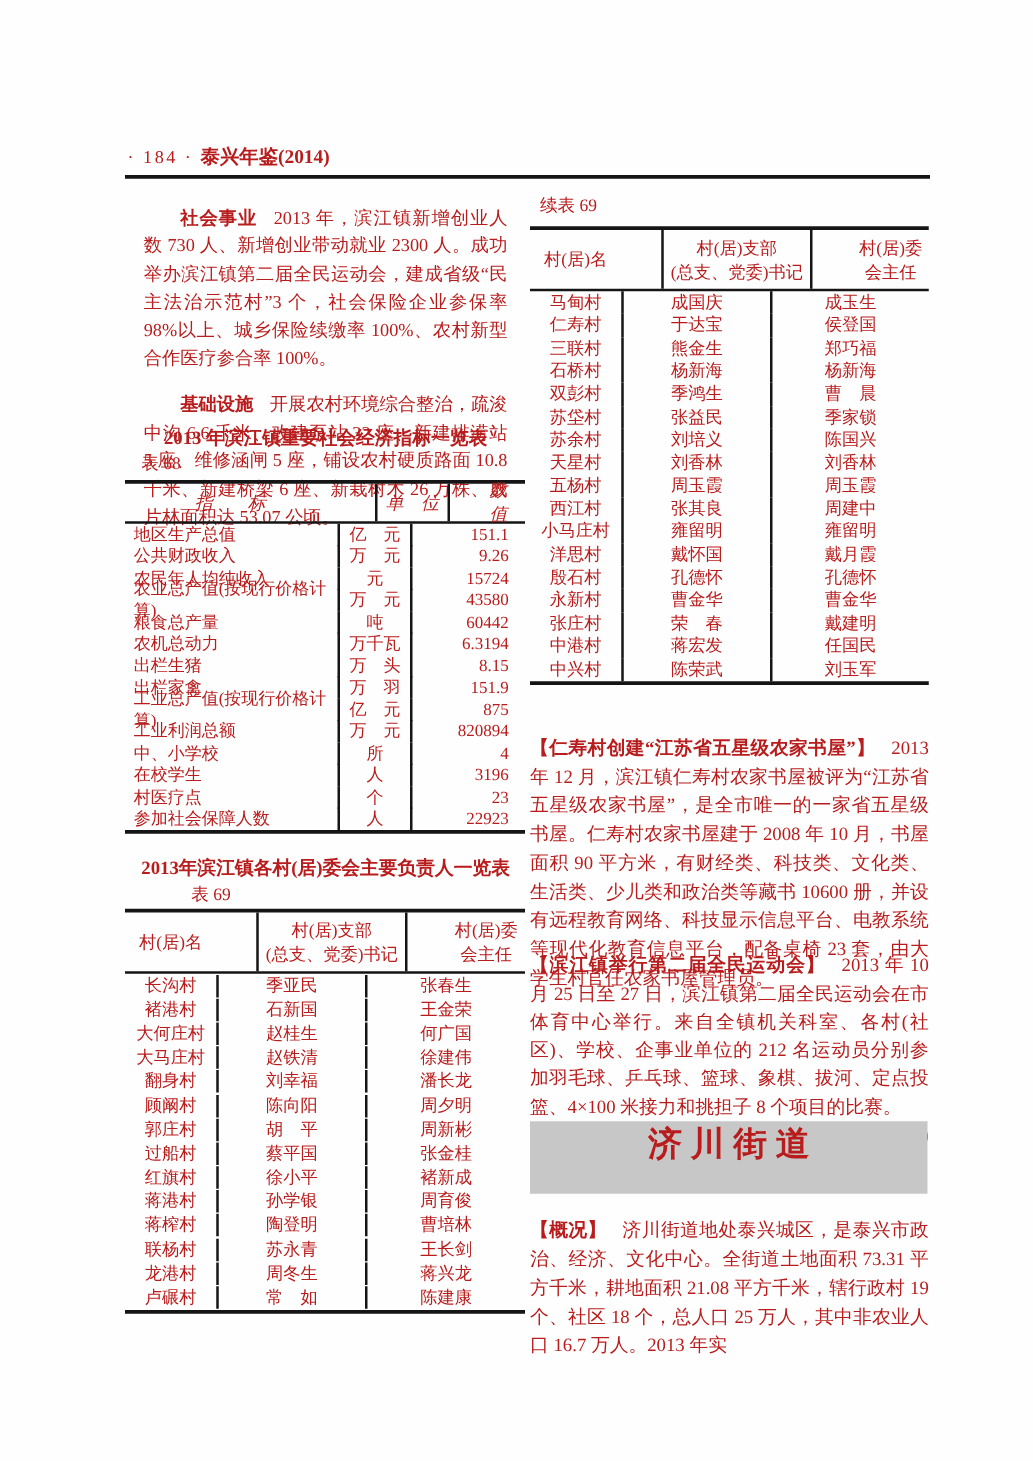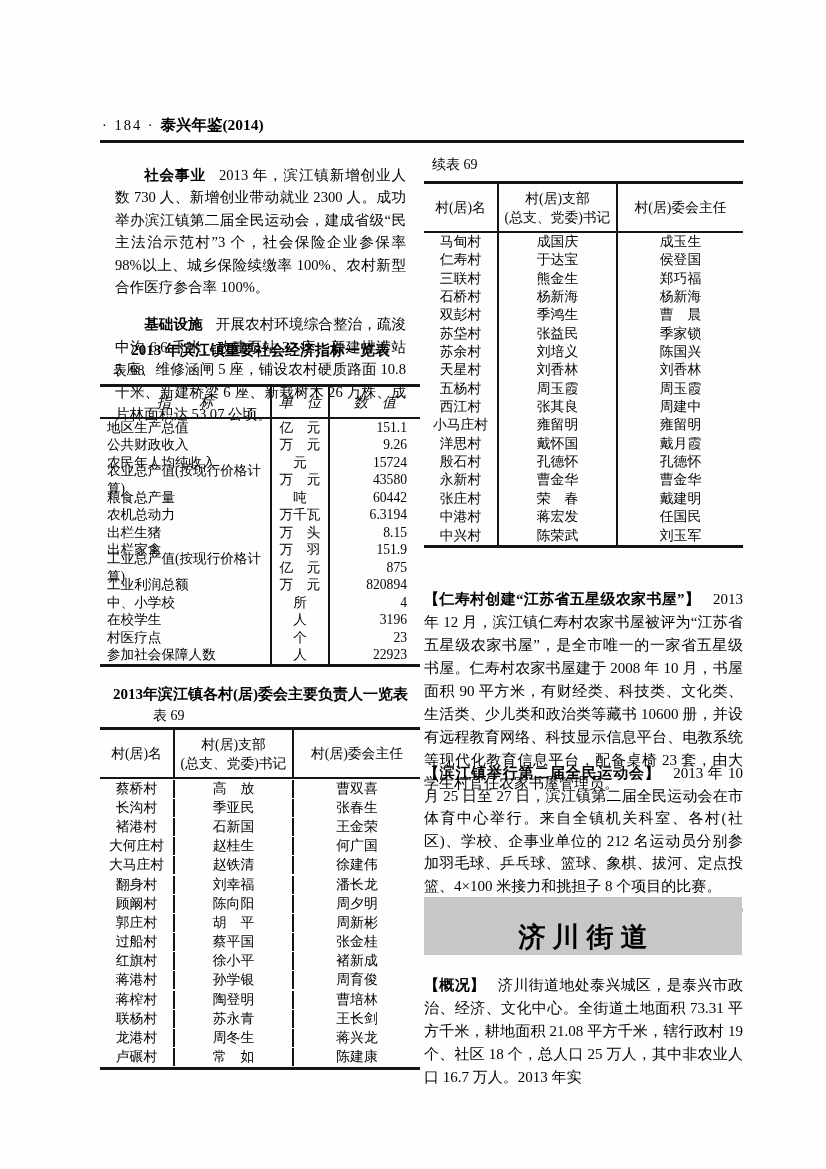--- a/index.html
+++ b/index.html
@@ -1,20 +1,20 @@
 <!DOCTYPE html>
 <html><head>
 <meta charset="utf-8">
 <style>
   html,body{margin:0;padding:0;background:#e8e8e8;}
   .page{
     position:relative;width:826px;height:1169px;margin:0 auto;
     background:#fefefe;overflow:hidden;
     font-family:"Liberation Serif","DejaVu Serif",serif;
-    color:#000000;
+    color:#b91c1c;
   }
   .abs{position:absolute;}
   
   .pg-header{left:102px;top:115px;font-size:15px;white-space:nowrap;}
   .pg-num{font-size:14.5px;letter-spacing:2px;margin-right:2px;}
   .pg-title{font-weight:bold;font-size:15.5px;}
   .header-rule{left:100px;top:140px;width:644px;height:3px;background:#151515;}
   
   .paras{left:100px;top:149px;width:321px;}
   .body-para{margin:15px;text-indent:2em;text-align:justify;font-size:14.6px;line-height:22.4px;}
@@ -22,21 +22,21 @@
   .entry{margin:0;text-align:justify;font-size:15px;line-height:23px;}
   .entry-heading{font-weight:bold;margin-right:0.85em;}
   .sig{float:right;}
   
   .tbl-title{font-weight:bold;text-align:center;font-size:15px;white-space:nowrap;}
   .tbl-label{font-size:14px;}
   
   .tbl{border-top:3px solid #151515;border-bottom:3px solid #151515;}
   .tr{display:flex;}
   .td{box-sizing:border-box;}
-  .thead{border-bottom:2.5px solid #151515;}
+  .thead{border-bottom:2.5px solid #151515;gap:32px;}
   
   .t68 .c0{width:170px;}
   .t68 .c1{width:60px;border-left:2px solid #151515;border-right:2px solid #151515;text-align:center;}
   .t68 .c2{flex:1;}
   .t68 .thead{height:30px;}
   .t68 .thead .td{display:flex;align-items:center;justify-content:center;font-size:14.2px;font-style:italic;}
   .t68 .tbody{font-size:13.6px;}
   .t68 .tbody .tr{height:17.5px;align-items:center;}
   .t68 .tbody .c0{padding-left:7px;}
   .t68 .tbody .c2{text-align:right;padding-right:13px;}
@@ -45,21 +45,21 @@
   .t69 .c1{width:121px;border-left:2px solid #151515;border-right:2px solid #151515;text-align:center;}
   .t69 .c2{flex:1;text-align:center;}
   .t69 .thead{height:47px;}
   .t69 .thead .td{display:flex;align-items:center;justify-content:center;
                   white-space:pre-line;text-align:center;font-size:13.8px;line-height:19px;}
   .t69 .tbody{font-size:13.8px;}
   .t69a .tbody .tr{height:19.2px;align-items:center;}
   .t69b .tbody .tr{height:18.35px;}
   
   .section-box{left:424px;top:897px;width:318px;height:58px;background:#c7c7c7;
-               display:flex;align-items:flex-end;justify-content:center;}
+               display:flex;align-items:flex-start;justify-content:center;}
   .section-box span{font-size:27px;font-weight:bold;letter-spacing:7px;text-indent:7px;}
 </style>
 </head>
 <body>
 
 <div class="page">
 
   <div class="abs pg-header">
     <span class="pg-num">·  184  ·</span>
     <span class="pg-title">泰兴年鉴(2014)</span>
@@ -157,25 +157,20 @@
   <div class="abs tbl-label" style="left:113px;top:707px;margin-left:40px;">表 69</div>
   <div class="abs tbl t69 t69a" style="left:100px;top:727px;width:320px;">
     <div class="tr thead">
       <div class="td c0">村(居)名</div>
       <div class="td c1">村(居)支部
 (总支、党委)书记</div>
       <div class="td c2">村(居)委会主任</div>
     </div>
     <div class="tbody">
         <div class="tr">
-          <div class="td c0">蔡桥村</div>
-          <div class="td c1">高　放</div>
-          <div class="td c2">曹双喜</div>
-        </div>
-        <div class="tr">
           <div class="td c0">长沟村</div>
           <div class="td c1">季亚民</div>
           <div class="td c2">张春生</div>
         </div>
         <div class="tr">
           <div class="td c0">褚港村</div>
           <div class="td c1">石新国</div>
           <div class="td c2">王金荣</div>
         </div>
         <div class="tr">

